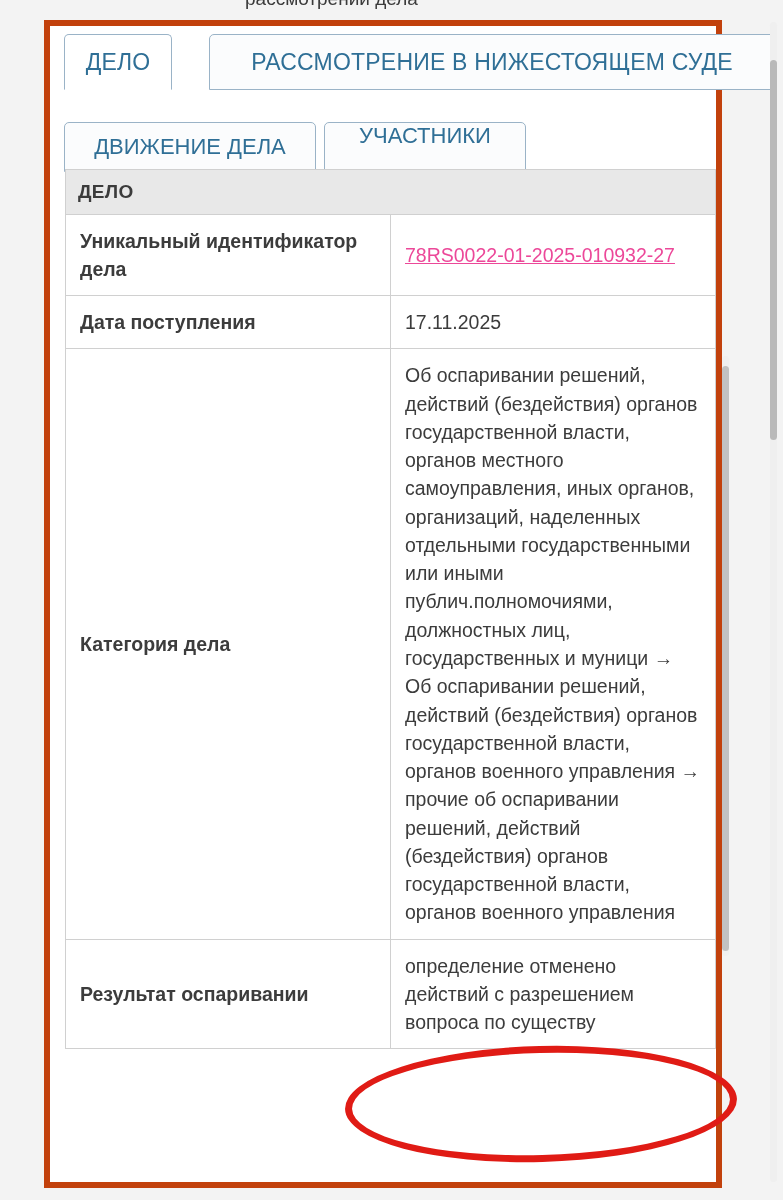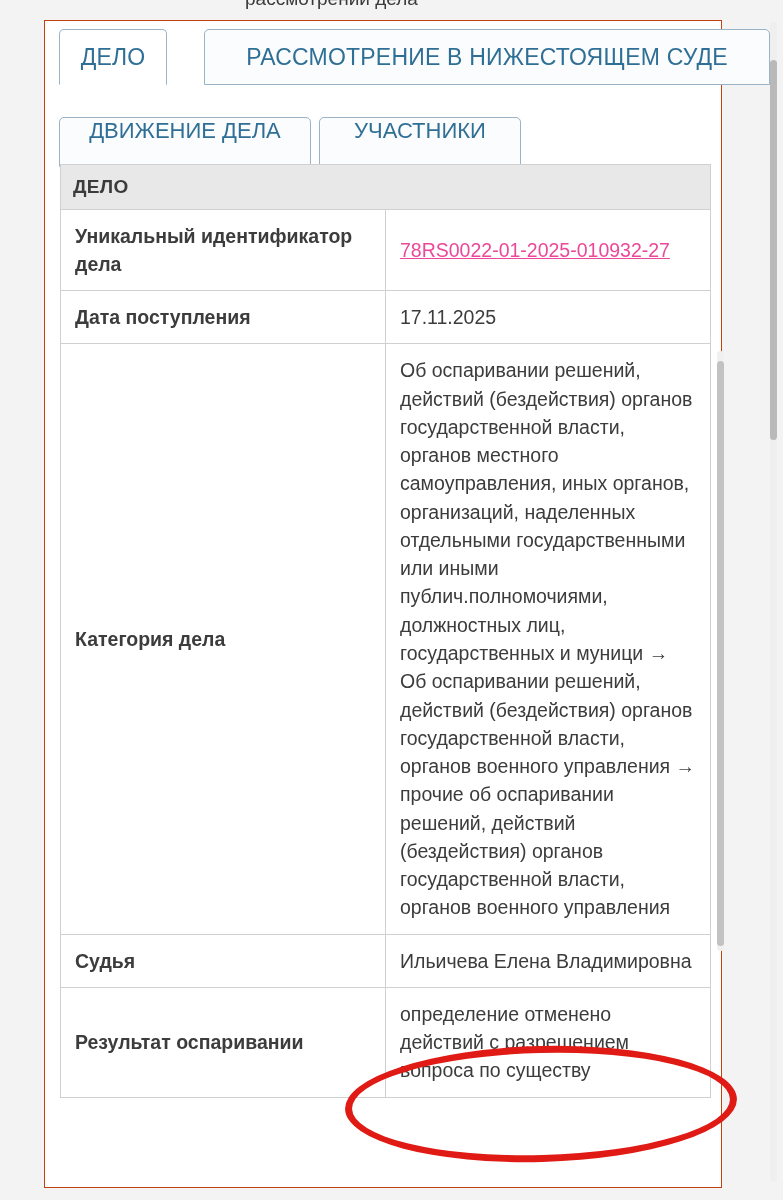--- a/index.html
+++ b/index.html
@@ -37,21 +37,21 @@
     color: #3b3b3b;
     white-space: nowrap;
   }
   .card {
     position: absolute;
     left: 44px;
     top: 20px;
     width: 678px;
     height: 1168px;
     background: #ffffff;
-    border: 1px solid #c2410c;
+    border: 6px solid #c2410c;
     box-sizing: border-box;
   }
   
   .outer-scroll-track {
     position: absolute;
     right: 6px;
     top: 22px;
     width: 7px;
     height: 1160px;
     background: #efefef;
@@ -110,21 +110,21 @@
     position: absolute;
     left: 6px;
     top: 0;
     width: 252px;
     height: 50px;
     box-sizing: border-box;
     border: 1px solid #9ab3c7;
     border-radius: 5px 5px 0 0;
     background: #fbfcfd;
     display: flex;
-    align-items: flex-start;
+    align-items: center;
     justify-content: center;
     font-size: 22px;
     color: #2f6f96;
     white-space: nowrap;
   }
   .tab4 {
     position: absolute;
     left: 266px;
     top: 0;
     width: 202px;
@@ -267,24 +267,20 @@
         </tr>
         <tr>
           <td class="label">Дата поступления</td>
           <td class="value">17.11.2025</td>
         </tr>
         <tr>
           <td class="label">Категория дела</td>
           <td class="value cat-cell">Об оспаривании решений, действий (бездействия) органов государственной власти, органов местного самоуправления, иных органов, организаций, наделенных отдельными государственными или иными публич.полномочиями, должностных лиц, государственных и муници → Об оспаривании решений, действий (бездействия) органов государственной власти, органов военного управления → прочие об оспаривании решений, действий (бездействия) органов государственной власти, органов военного управления</td>
         </tr>
         <tr>
-          <td class="label">Судья</td>
-          <td class="value">Ильичева Елена Владимировна</td>
-        </tr>
-        <tr>
           <td class="label">Результат оспаривании</td>
           <td class="value">определение отменено действий с разрешением вопроса по существу</td>
         </tr>
       </tbody>
         </table>
     </div>
 
     <div class="inner-scroll"></div>
     <div class="inner-scroll-thumb"></div>
   </div>

